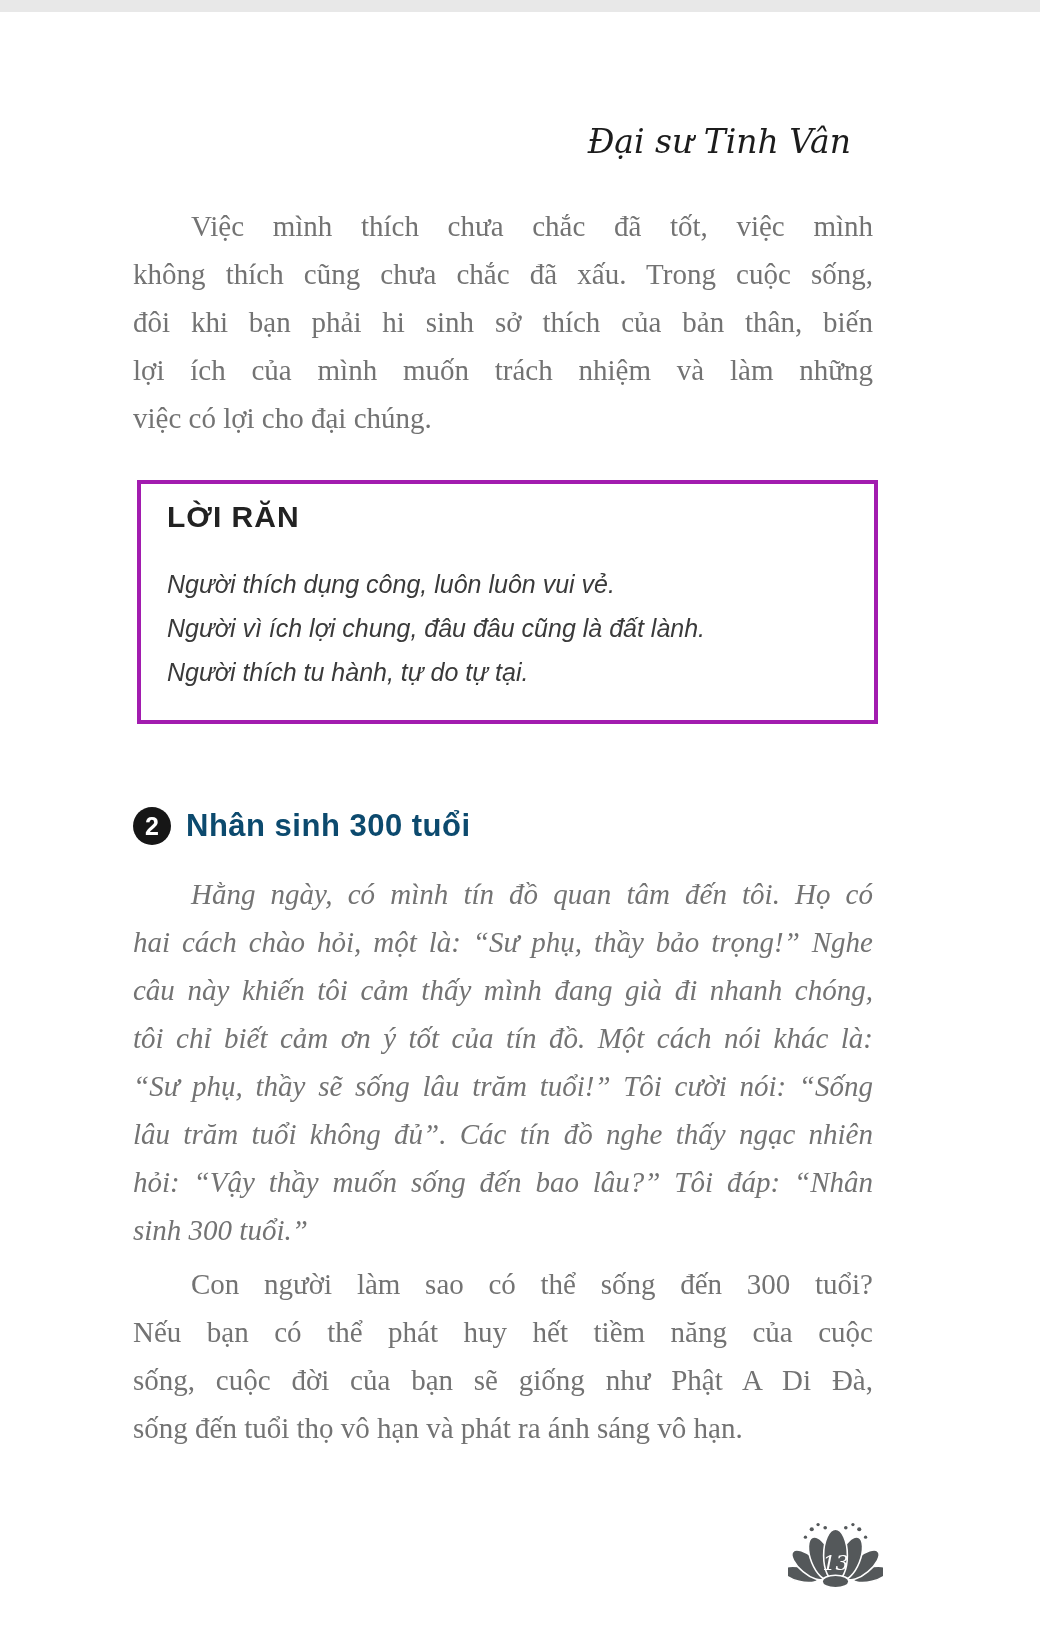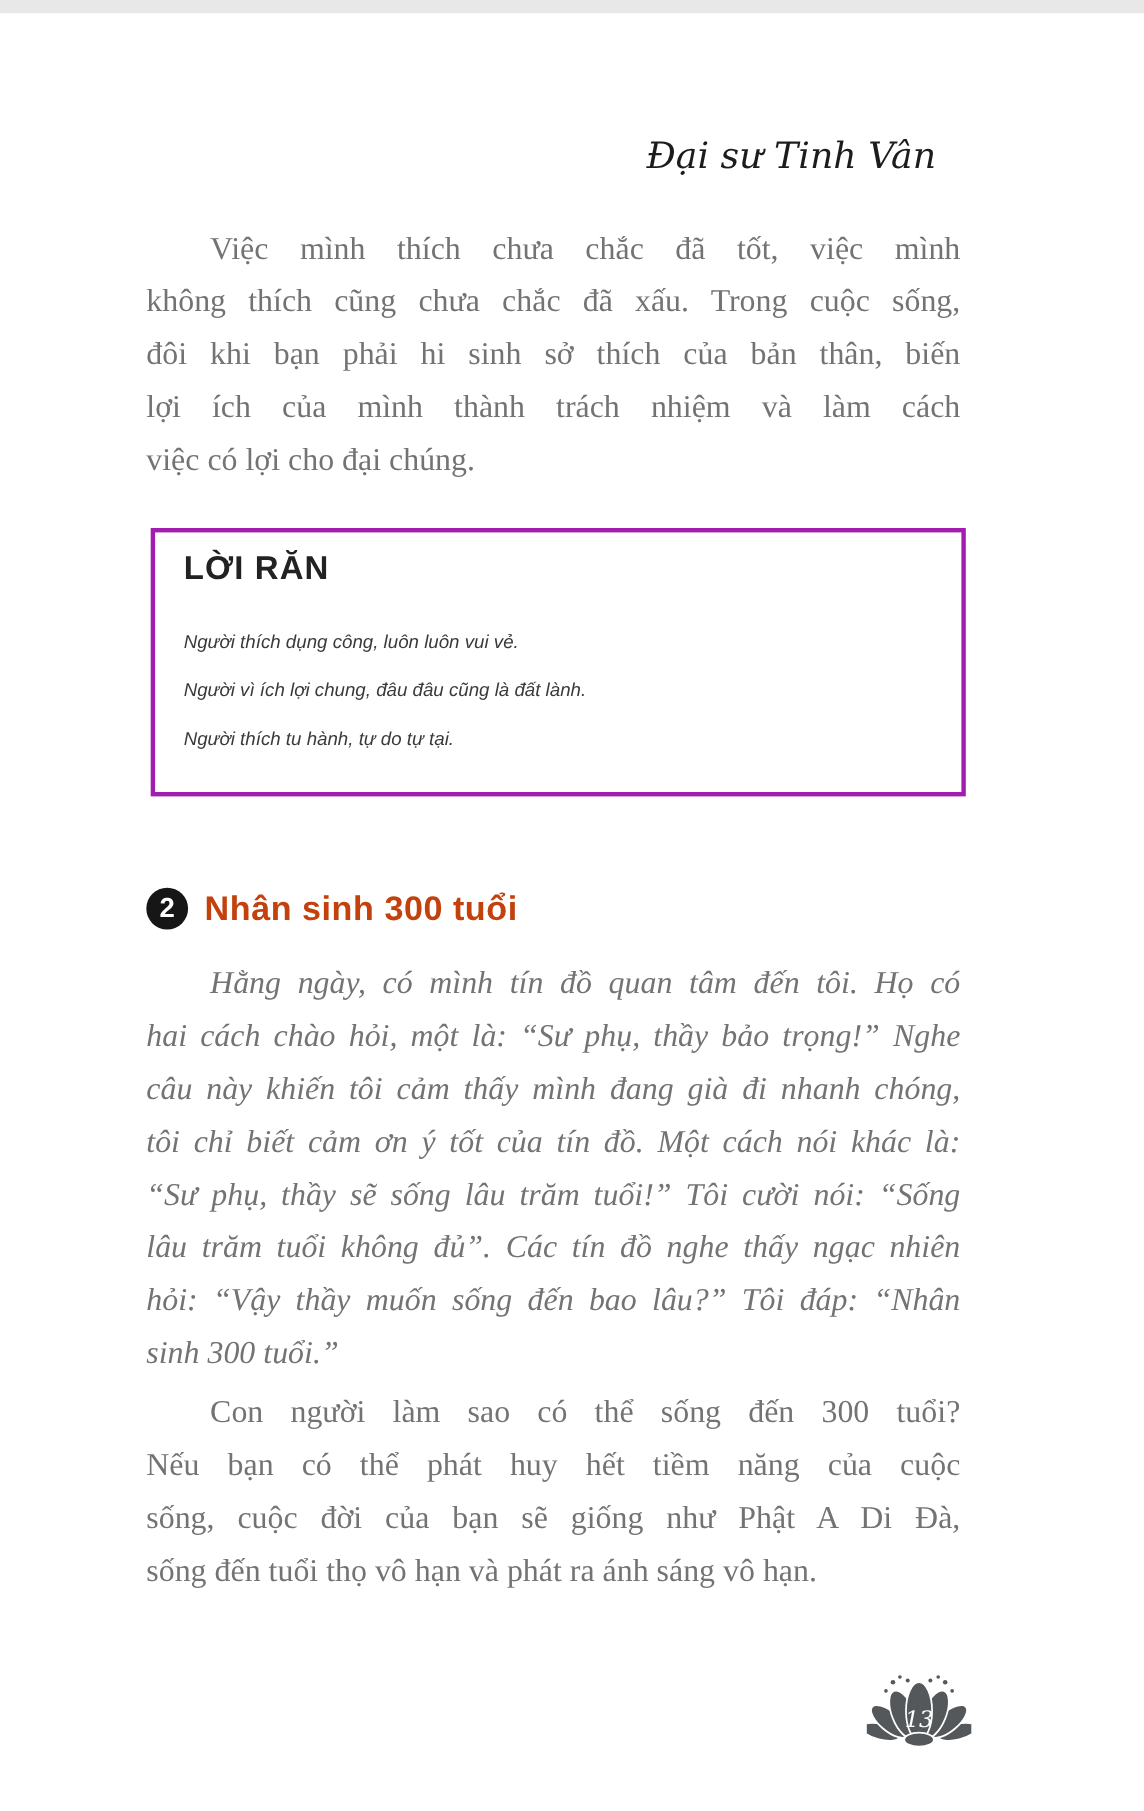--- a/index.html
+++ b/index.html
@@ -53,21 +53,21 @@
     font-family:"Liberation Sans", sans-serif;
     font-weight:700;
     font-size:30px;
     letter-spacing:1px;
     color:#222222;
     margin:0 0 28px 0;
   }
   .quote-line{
     font-family:"Liberation Sans", sans-serif;
     font-style:italic;
-    font-size:17px;
+    font-size:25px;
     line-height:44px;
     color:#3a3a3a;
     white-space:nowrap;
     text-align:left;
   }
   
   .section-heading{
     position:absolute;
     top:795px; left:133px;
     display:flex; align-items:center; gap:15px;
@@ -77,42 +77,42 @@
     background:#161616; color:#ffffff;
     display:flex; align-items:center; justify-content:center;
     font-family:"Liberation Sans", sans-serif;
     font-weight:700; font-size:25px;
     flex:0 0 auto;
   }
   .section-title{
     font-family:"Liberation Sans", sans-serif;
     font-weight:700;
     font-size:31px;
-    color:#c2410c;
+    color:#0c4a6e;
     letter-spacing:0.5px;
   }
   
   .lotus-wrap{
     position:absolute;
     left:788px; top:1503px;
     width:95px; height:84px;
   }
 </style>
 </head>
 <body>
 
 <div class="page">
 
   <div class="author-header">Đại sư Tinh Vân</div>
 
   <div class="para no-justify-first" style="top:190px;">
       <div class="jline">Việc mình thích chưa chắc đã tốt, việc mình</div>
       <div class="jline">không thích cũng chưa chắc đã xấu. Trong cuộc sống,</div>
       <div class="jline">đôi khi bạn phải hi sinh sở thích của bản thân, biến</div>
-      <div class="jline">lợi ích của mình thành trách nhiệm và làm cách</div>
+      <div class="jline">lợi ích của mình muốn trách nhiệm và làm những</div>
       <div class="jline last-line">việc có lợi cho đại chúng.</div>
     </div>
 
   <div class="admonition">
     <div class="admonition-title">LỜI RĂN</div>
     <div>
         <div class="quote-line">Người thích dụng công, luôn luôn vui vẻ.</div>
         <div class="quote-line">Người vì ích lợi chung, đâu đâu cũng là đất lành.</div>
         <div class="quote-line last-line">Người thích tu hành, tự do tự tại.</div>
       </div>

